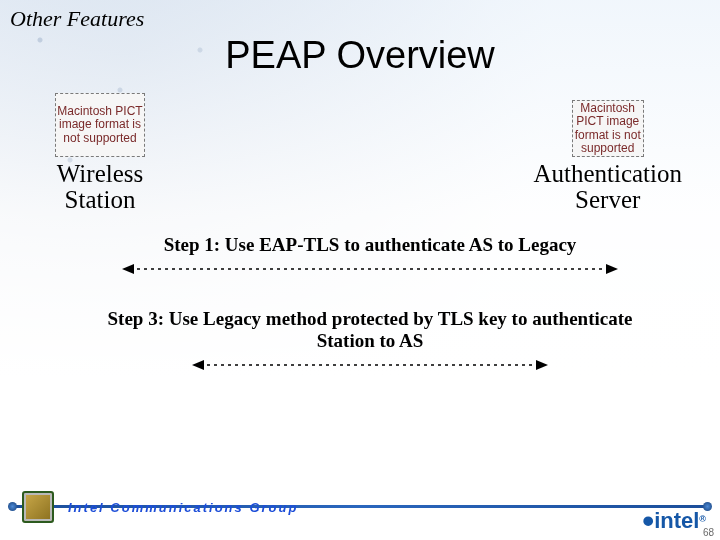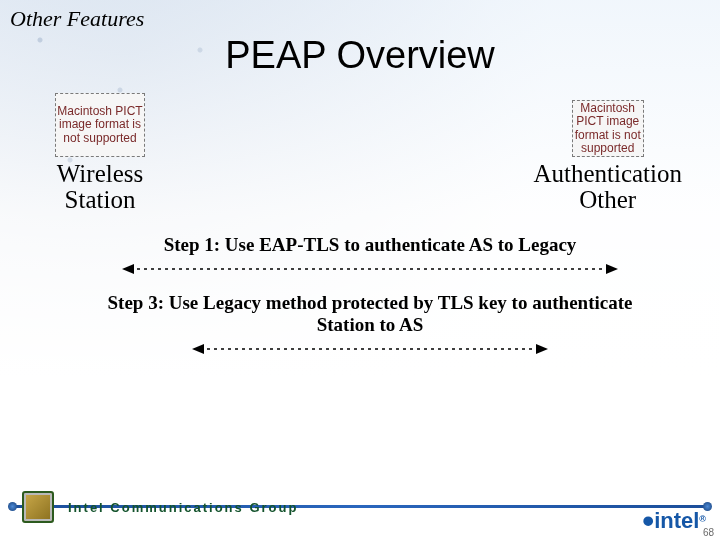--- a/index.html
+++ b/index.html
@@ -95,22 +95,22 @@
   .chip{
     position:relative;z-index:2;width:28px;height:28px;
     background:linear-gradient(135deg,#caa94a,#8a6f1e);
     border:2px solid #2c5a1e;border-radius:3px;
     box-shadow:0 0 0 2px #b9b9b9 inset;
     margin-right:14px;
   }
   .icg{
     position:relative;z-index:2;
     font-family:Arial,Helvetica,sans-serif;
-    font-weight:bold;letter-spacing:2px;
-    font-size:13px;color:#14532d;
+    font-style:italic;font-weight:bold;letter-spacing:2px;
+    font-size:13px;color:#1d4ed8;
   }
   .intel{
     position:relative;z-index:2;margin-left:auto;
     font-family:Arial,Helvetica,sans-serif;font-weight:bold;
     font-size:22px;color:#1557a7;margin-top:28px;
   }
   .intel .dot{font-size:34px;line-height:0;vertical-align:-4px;color:#1557a7}
   .intel sub{font-size:9px;vertical-align:6px;color:#1557a7}
   .pagenum{
     position:absolute;right:6px;bottom:2px;
@@ -131,36 +131,36 @@
     <div class="label" style="white-space:pre-line">Wireless
 Station</div>
   </div>
 
 
   <div class="col">
     <div class="pict small">
       <span>Macintosh PICT image format is not supported</span>
     </div>
     <div class="label" style="white-space:pre-line">Authentication
-Other</div>
+Server</div>
   </div>
 </div>
 
 <div class="steps">
   <p class="step">Step 1: Use EAP-TLS to authenticate AS to Legacy</p>
   <div class="arrow-wrap">
     <svg class="darrow" width="500" height="14">
       <line x1="10" y1="7" x2="490" y2="7" stroke="#000" stroke-width="1.4" stroke-dasharray="3 4"></line>
       <polygon points="2,7 14,2 14,12" fill="#000"></polygon>
       <polygon points="498,7 486,2 486,12" fill="#000"></polygon>
     </svg>
   </div>
 
 
-  <p class="step" style="margin-top:16px">Step 3: Use Legacy method protected by TLS key to authenticate Station to AS</p>
+  <p class="step" style="margin-top:32px">Step 3: Use Legacy method protected by TLS key to authenticate Station to AS</p>
   <div class="arrow-wrap">
     <svg class="darrow" width="360" height="14">
       <line x1="10" y1="7" x2="350" y2="7" stroke="#000" stroke-width="1.4" stroke-dasharray="3 4"></line>
       <polygon points="2,7 14,2 14,12" fill="#000"></polygon>
       <polygon points="358,7 346,2 346,12" fill="#000"></polygon>
     </svg>
   </div>
 </div>
 
 <div class="footer">

